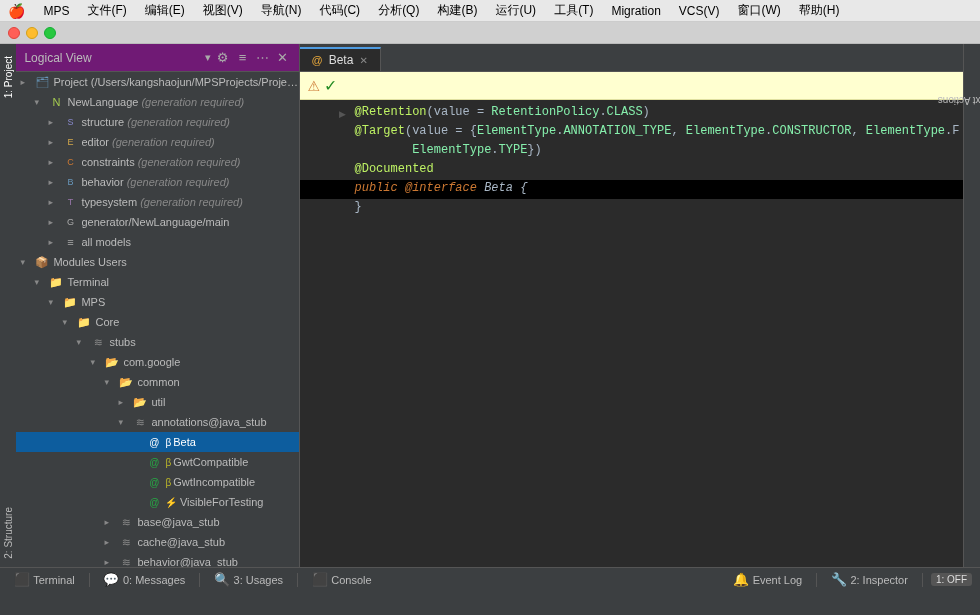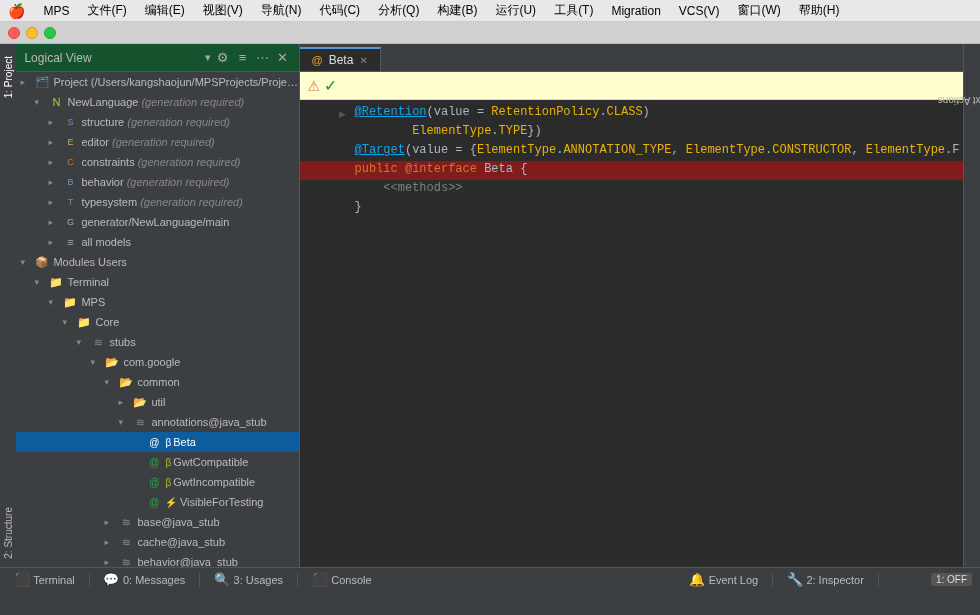--- a/index.html
+++ b/index.html
@@ -83,21 +83,21 @@
     
     #project-panel {
       width: 310px;
       background: #3c3f41;
       border-right: 1px solid #555;
       display: flex;
       flex-direction: column;
     }
     #project-header {
       height: 28px;
-      background: #14532d;
+      background: #701a75;
       display: flex;
       align-items: center;
       padding: 0 8px;
       border-bottom: 1px solid #555;
       gap: 4px;
     }
     .header-icon {
       width: 16px; height: 16px;
       display: flex; align-items: center; justify-content: center;
       color: #aaa;
@@ -263,23 +263,23 @@
       flex: 1;
       font-family: 'Courier New', monospace;
       font-size: 12px;
       padding: 1px 4px;
       white-space: pre;
       color: #a9b7c6;
     }
 
     
     .kw { color: #cc7832; }
-    .ann { color: #0ea5e9; text-decoration: underline; }
+    .ann { color: #bef264; }
     .cls { color: #a9b7c6; }
-    .enum-val { color: #eab308; }
+    .enum-val { color: #86efac; }
     .brace { color: #a9b7c6; }
 
     
     #right-tabs {
       width: 18px;
       background: #3c3f41;
       display: flex;
       flex-direction: column;
       align-items: center;
       padding-top: 4px;
@@ -316,32 +316,31 @@
     }
     .bottom-icon { font-size: 13px; }
     .bottom-separator { width: 1px; height: 14px; background: #555; margin: 0 4px; }
     .bottom-spacer { flex: 1; }
     .status-right {
       display: flex;
       align-items: flex-end;
       gap: 4px;
       font-size: 11px;
       color: #bbb;
-      margin-left: 44px;
     }
     .status-off {
       background: #555;
       color: #ddd;
       padding: 1px 5px;
       border-radius: 3px;
       font-size: 10px;
     }
 
     
-    .current-line { background: #7f1d1d; }
+    .current-line { background: #000000; font-style: italic; }
   </style>
 </head>
 <body>
 
 <div id="menubar">
   <span class="menu-apple">🍎</span>
   <span class="menu-item">MPS</span>
   <span class="menu-item">文件(F)</span>
   <span class="menu-item">编辑(E)</span>
   <span class="menu-item">视图(V)</span>
@@ -561,42 +560,42 @@
         <span class="line-number"></span>
         <span class="line-marker">
           <span class="fold-marker">▶</span>
         </span>
         <span class="code-content"><span class="ann">@Retention</span>(value = <span class="enum-val">RetentionPolicy</span>.<span class="enum-val">CLASS</span>)</span>
       </div>
 
       <div class="code-line">
         <span class="line-number"></span>
         <span class="line-marker"></span>
-        <span class="code-content">        <span class="enum-val">ElementType</span>.<span class="enum-val">TYPE</span>})</span>
+        <span class="code-content"><span class="ann">@Target</span>(value = {<span class="enum-val">ElementType</span>.<span class="enum-val">ANNOTATION_TYPE</span>, <span class="enum-val">ElementType</span>.<span class="enum-val">CONSTRUCTOR</span>, <span class="enum-val">ElementType</span>.<span style="color:#a9b7c6;">F</span></span>
       </div>
 
       <div class="code-line">
         <span class="line-number"></span>
         <span class="line-marker"></span>
-        <span class="code-content"><span class="ann">@Target</span>(value = {<span class="enum-val">ElementType</span>.<span class="enum-val">ANNOTATION_TYPE</span>, <span class="enum-val">ElementType</span>.<span class="enum-val">CONSTRUCTOR</span>, <span class="enum-val">ElementType</span>.<span style="color:#a9b7c6;">F</span></span>
-      </div>
-
+        <span class="code-content">        <span class="enum-val">ElementType</span>.<span class="enum-val">TYPE</span>})</span>
+      </div>
+
+      <div class="code-line">
+        <span class="line-number"></span>
+        <span class="line-marker"></span>
+        <span class="code-content"><span class="ann">@Documented</span></span>
+      </div>
 
 
       <div class="code-line current-line">
         <span class="line-number"></span>
         <span class="line-marker"></span>
         <span class="code-content"><span class="kw">public</span> <span class="kw">@interface</span> <span class="cls">Beta</span> <span class="brace">{</span></span>
       </div>
 
-      <div class="code-line">
-        <span class="line-number"></span>
-        <span class="line-marker"></span>
-        <span class="code-content">    <span style="color:#808080;">&lt;&lt;methods&gt;&gt;</span></span>
-      </div>
 
       <div class="code-line">
         <span class="line-number"></span>
         <span class="line-marker"></span>
         <span class="code-content"><span class="brace">}</span></span>
       </div>
     </div>
   </div>
 
   <div id="right-tabs">

